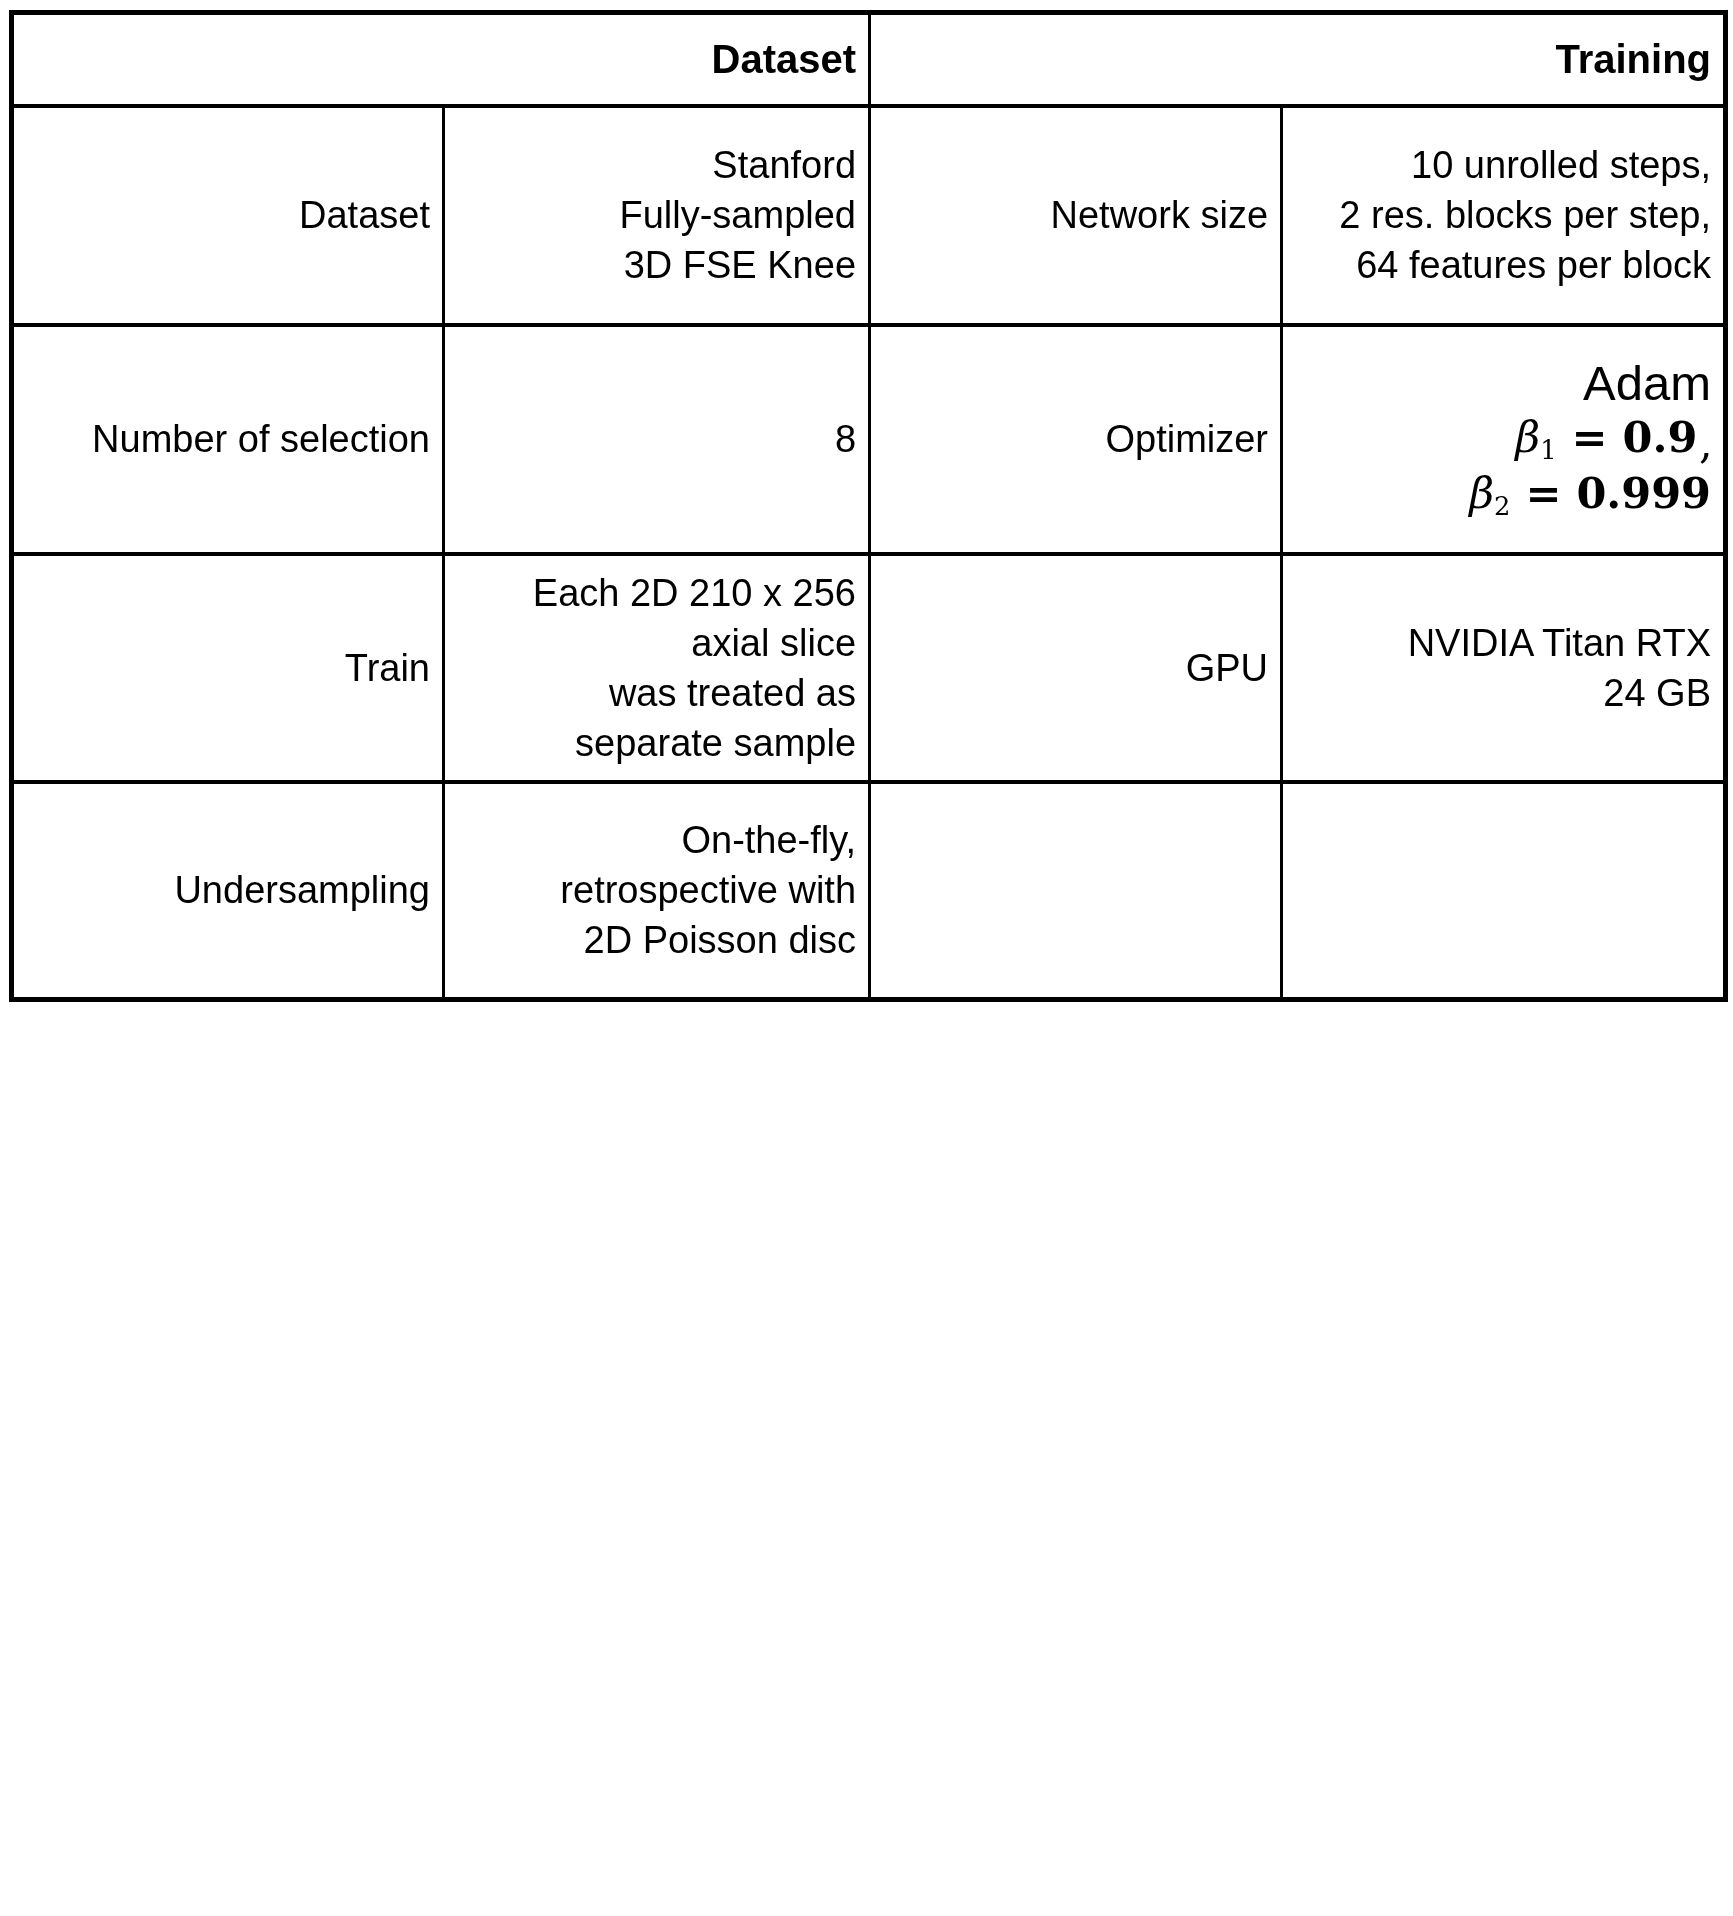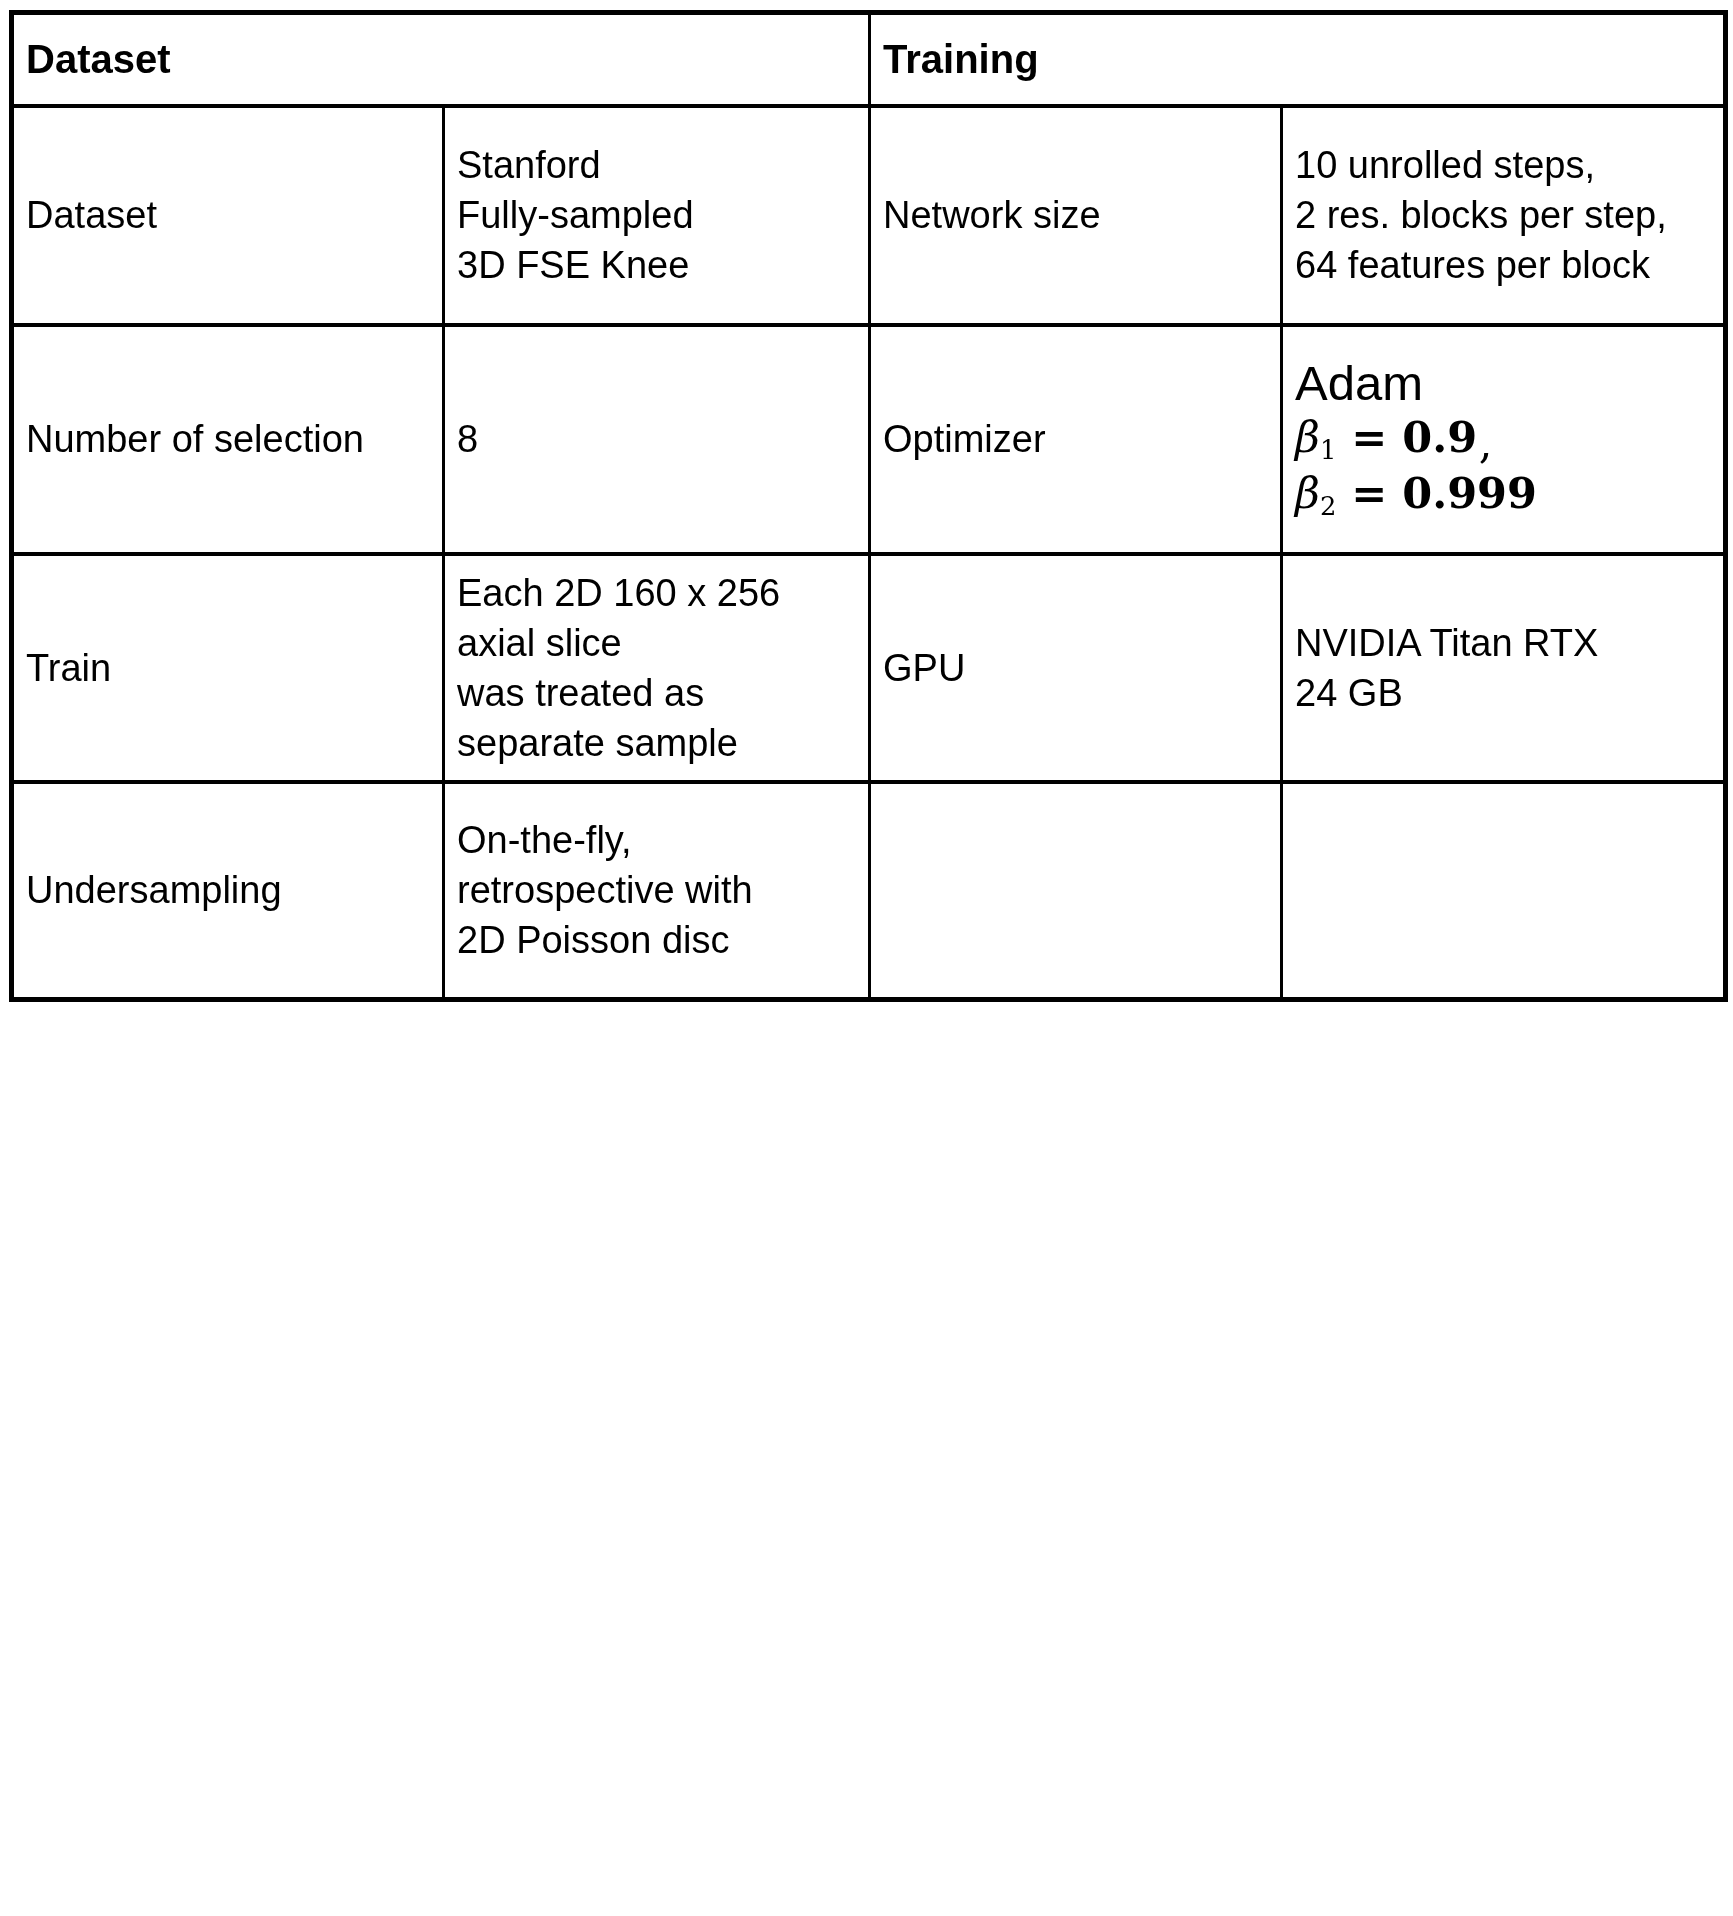--- a/index.html
+++ b/index.html
@@ -21,21 +21,21 @@
     width: 1714px;
     border-collapse: collapse;
     table-layout: fixed;
     border: 5px solid #000;
   }
   .spec-table th,
   .spec-table td {
     border: 3px solid #000;
     border-top-width: 4px;
     border-bottom-width: 4px;
-    text-align: left;
+    text-align: right;
     vertical-align: middle;
     padding: 4px 12px;
     overflow: hidden;
   }
   .spec-table th {
     font-size: 40px;
     line-height: 50px;
     font-weight: bold;
     white-space: pre-line;
   }
@@ -112,21 +112,21 @@
     <td class="txt">Optimizer</td>
     <td class="composite">
       <div class="opt-name">Adam</div>
       <div class="math-line"><span class="mvar">β</span><sub class="msub">1</sub><span class="mrel"> = 0.9</span><span class="mcomma">,</span></div>
       <div class="math-line"><span class="mvar">β</span><sub class="msub">2</sub><span class="mrel"> = 0.999</span></div>
     </td>
   </tr>
 
   <tr style="height:228px">
     <td class="txt">Train</td>
-    <td class="txt">Each 2D 160 x 256
+    <td class="txt">Each 2D 210 x 256
 axial slice
 was treated as
 separate sample</td>
     <td class="txt">GPU</td>
     <td class="txt">NVIDIA Titan RTX
 24 GB</td>
   </tr>
 
 
 

